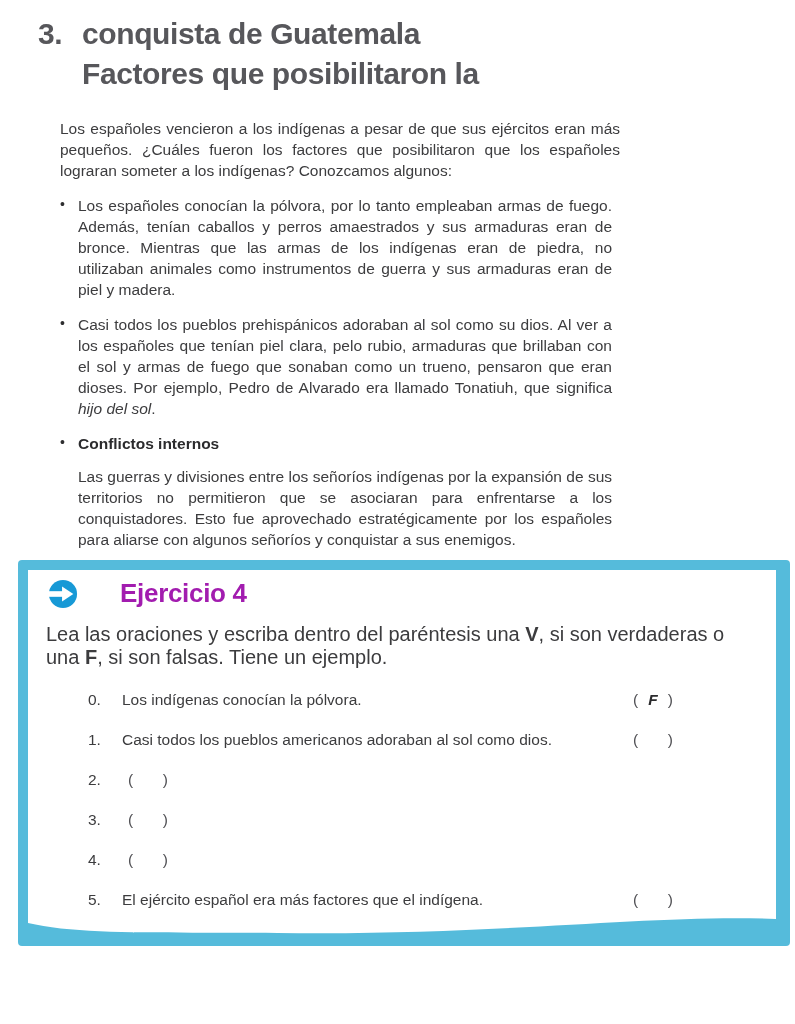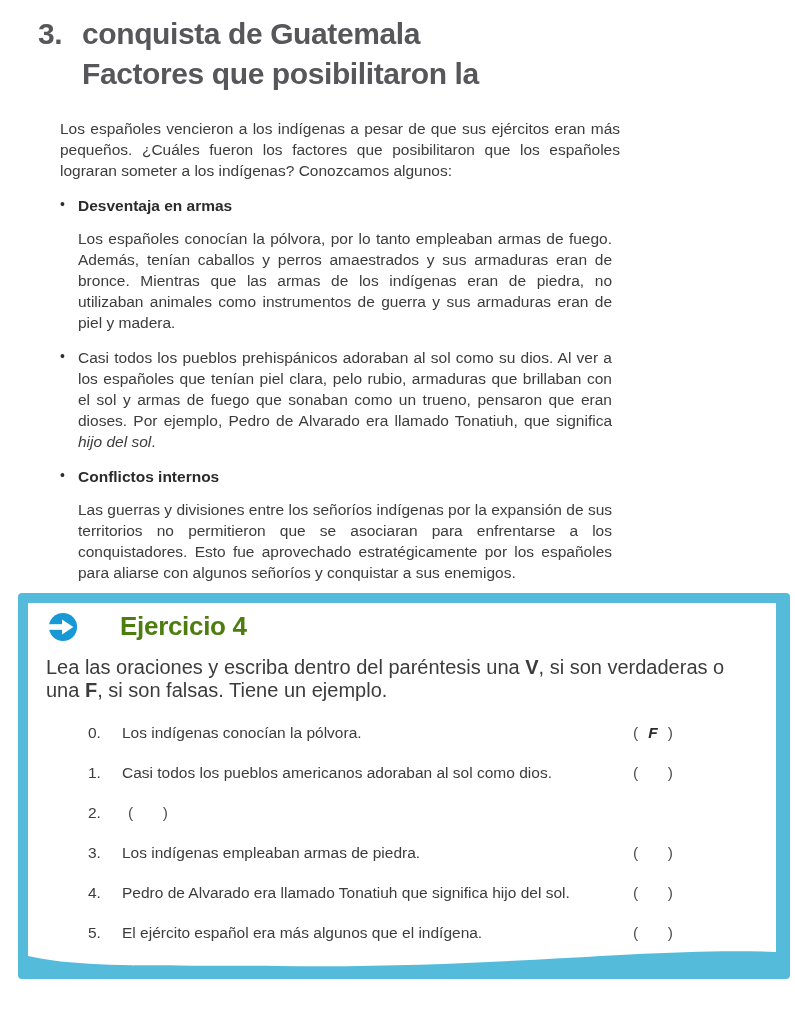--- a/index.html
+++ b/index.html
@@ -55,21 +55,21 @@
     background: #ffffff;
     padding: 4px 16px 2px 18px;
   }
   .box-wave { display: block; width: 100%; height: 34px; }
   .ex-header { display: flex; align-items: center; margin: 4px 0 0 2px; }
   .ex-icon { width: 30px; height: 30px; flex: 0 0 auto; }
   .ex-title {
     margin-left: 42px;
     font-size: 26px;
     font-weight: 700;
-    color: #4d7c0f;
+    color: #a21caf;
     letter-spacing: -0.3px;
   }
   .ex-instruction {
     margin: 14px 0 0 0;
     font-size: 20px;
     line-height: 23px;
   }
   .ex-instruction .bold-letter { font-weight: 700; }
   .ex-items { margin-top: 4px; }
   .ex-item {
@@ -103,21 +103,20 @@
       <div>conquista de Guatemala</div>
       <div>Factores que posibilitaron la</div>
     </div>
   </div>
 
   <p class="intro">Los españoles vencieron a los indígenas a pesar de que sus ejércitos eran más pequeños. ¿Cuáles fueron los factores que posibilitaron que los españoles lograran someter a los indígenas? Conozcamos algunos:</p>
 
   <ul class="bullets">
     <li>
       <span class="bullet-dot">•</span>
-      <div class="bullet-heading">Desventaja en armas</div>
       <div class="bullet-body"><span>Los españoles conocían la pólvora, por lo tanto empleaban armas de fuego. Además, tenían caballos y perros amaestrados y sus armaduras eran de bronce. Mientras que las armas de los indígenas eran de piedra, no utilizaban animales como instrumentos de guerra y sus armaduras eran de piel y madera.</span><span class="bold-term"></span><span></span><span class="italic-term"></span><span></span></div>
     </li>
     <li>
       <span class="bullet-dot">•</span>
       <div class="bullet-body"><span>Casi todos los pueblos prehispánicos adoraban al sol como su dios. Al ver a los españoles que tenían piel clara, pelo rubio, armaduras que brillaban con el sol y armas de fuego que sonaban como un trueno, pensaron que eran dioses. Por ejemplo, Pedro de Alvarado era llamado </span><span class="bold-term">Tonatiuh</span><span>, que significa </span><span class="italic-term">hijo del sol</span><span>.</span></div>
     </li>
     <li>
       <span class="bullet-dot">•</span>
       <div class="bullet-heading">Conflictos internos</div>
       <div class="bullet-body"><span>Las guerras y divisiones entre los señoríos indígenas por la expansión de sus territorios no permitieron que se asociaran para enfrentarse a los conquistadores. Esto fue aprovechado estratégicamente por los españoles para aliarse con algunos señoríos y conquistar a sus enemigos.</span><span class="bold-term"></span><span></span><span class="italic-term"></span><span></span></div>
@@ -164,41 +163,39 @@
           <span class="ex-num">2.</span>
           <span class="parens">
               <span class="paren">(</span>
               <span class="ans"></span>
               <span class="paren">)</span>
             </span>
         </div>
 
         <div class="ex-item">
           <span class="ex-num">3.</span>
-          <span class="ex-text">Los indígenas empleaban armas de piedra.</span>
           <span class="parens">
               <span class="paren">(</span>
               <span class="ans"></span>
               <span class="paren">)</span>
             </span>
         </div>
 
         <div class="ex-item">
           <span class="ex-num">4.</span>
-          <span class="ex-text">Pedro de Alvarado era llamado Tonatiuh que significa hijo del sol.</span>
           <span class="parens">
               <span class="paren">(</span>
               <span class="ans"></span>
               <span class="paren">)</span>
             </span>
         </div>
 
         <div class="ex-item">
           <span class="ex-num">5.</span>
-          <span class="ex-text">El ejército español era más algunos que el indígena.</span>
+          <span class="ex-text">El ejército español era más factores que el indígena.</span>
           <span class="parens">
               <span class="paren">(</span>
               <span class="ans"></span>
               <span class="paren">)</span>
             </span>
         </div>
 
       </div>
     </div>
 

